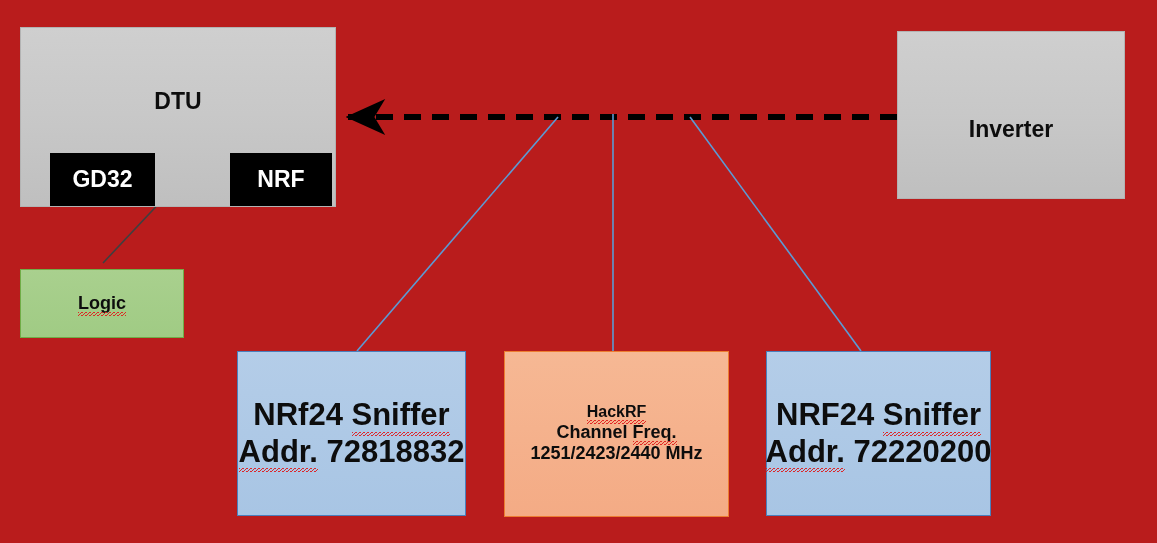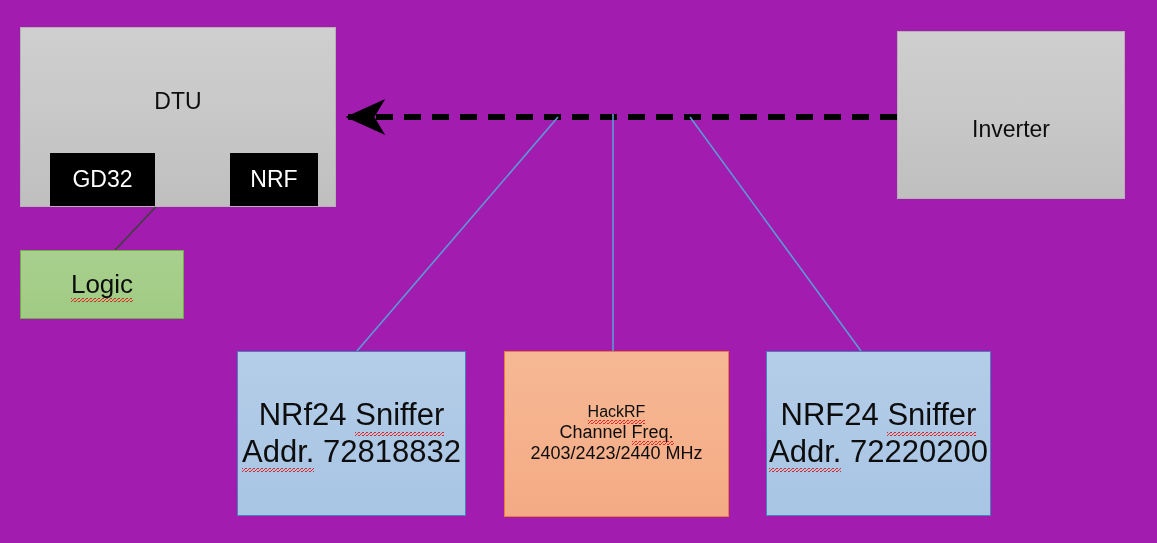--- a/index.html
+++ b/index.html
@@ -7,22 +7,23 @@
     padding: 0;
     background: #ffffff;
   }
   body {
     font-family: "Liberation Sans", sans-serif;
   }
   #canvas {
     position: relative;
     width: 1157px;
     height: 543px;
-    background: #a21caf;
+    background: #b91c1c;
     overflow: hidden;
+    font-weight: bold;
   }
   .box {
     position: absolute;
     box-sizing: border-box;
     display: flex;
     flex-direction: column;
     align-items: center;
     justify-content: center;
     text-align: center;
     line-height: 1.18;
@@ -38,29 +39,29 @@
   #inverter-box { left: 897px; top: 31px; width: 228px; height: 168px; justify-content: flex-start; padding-top: 84px; }
 
   
   .chip-box {
     background: #000000;
     color: #ffffff;
     font-size: 23px;
     border: none;
   }
   #gd32-box { left: 19px; top: 153px; width: 105px; height: 53px; margin-left: 31px; }
-  #nrf-box  { left: 230px; top: 153px; width: 88px; height: 53px; }
+  #nrf-box  { left: 230px; top: 153px; width: 102px; height: 53px; }
 
   
   #logic-box {
-    left: 20px; top: 250px; width: 164px; height: 69px;
+    left: 20px; top: 269px; width: 164px; height: 69px;
     background: linear-gradient(to bottom, #a9d08e 0%, #a0cb84 100%);
     border: 1px solid #70ad47;
     color: #0d0d0d;
-    font-size: 26px;
+    font-size: 18px;
   }
 
   
   .blue-box {
     background: linear-gradient(to bottom, #b4cde8 0%, #a8c5e4 100%);
     border: 1px solid #4a7fbd;
     color: #0d0d0d;
     font-size: 31px;
   }
   #sniffer-left-box  { left: 237px; top: 351px; width: 229px; height: 165px; }
@@ -160,21 +161,21 @@
   </div>
 
   <div class="box blue-box" id="sniffer-left-box">
     <div class="line-row"><span>NRf24 </span><span class="sq">Sniffer</span></div>
     <div class="line-row"><span class="sq">Addr.</span><span> 72818832</span></div>
   </div>
 
   <div class="box" id="hackrf-box">
     <div class="title line-row"><span class="sq">HackRF</span></div>
     <div class="sub line-row"><span>Channel </span><span class="sq">Freq.</span></div>
-    <div class="sub line-row">2403/2423/2440 MHz</div>
+    <div class="sub line-row">1251/2423/2440 MHz</div>
   </div>
 
   <div class="box blue-box" id="sniffer-right-box">
     <div class="line-row"><span>NRF24 </span><span class="sq">Sniffer</span></div>
     <div class="line-row"><span class="sq">Addr.</span><span> 72220200</span></div>
   </div>
 
 </div>
 
 </body></html>

